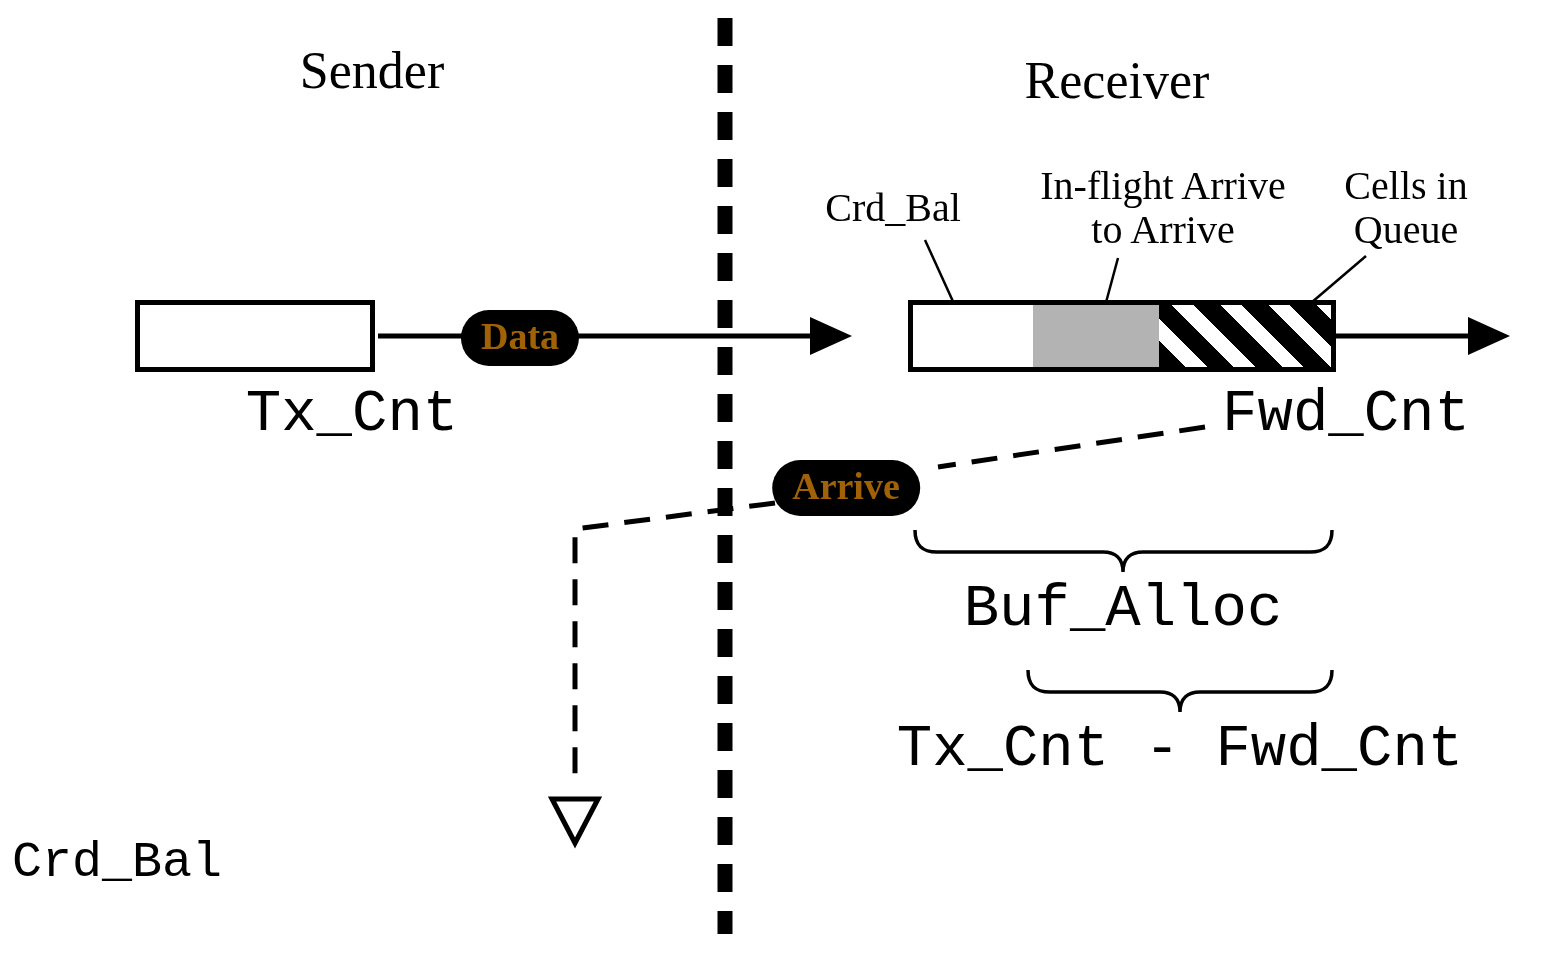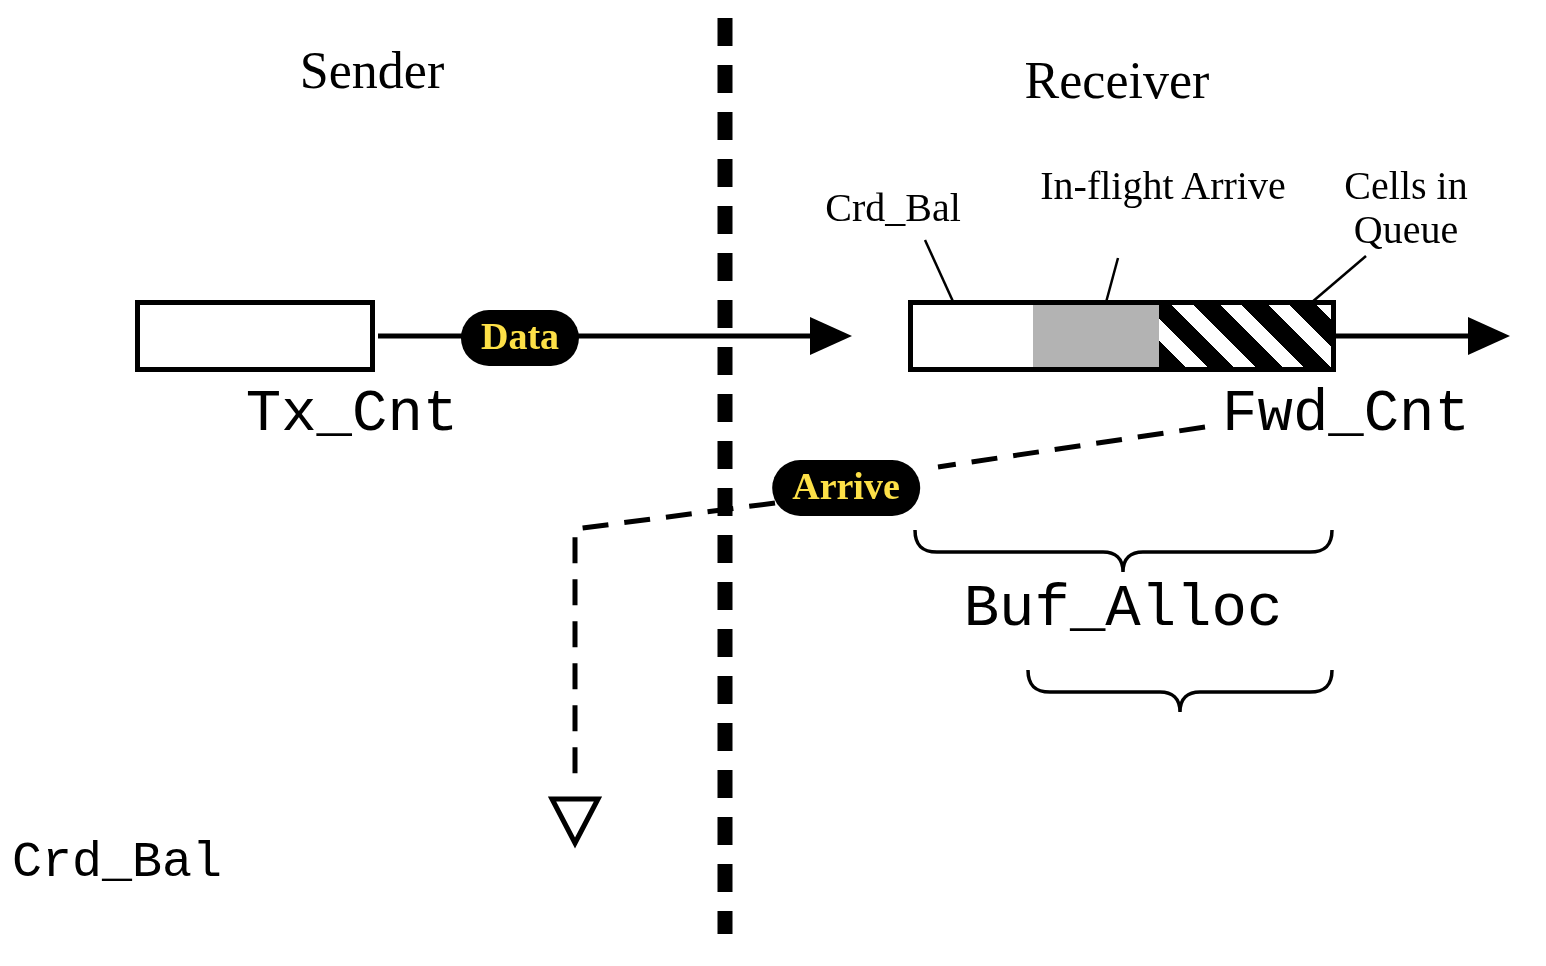--- a/index.html
+++ b/index.html
@@ -10,21 +10,21 @@
     font-family:"Liberation Serif", serif; color:#000;
   }
   .svg-layer { position:absolute; left:0; top:0; }
   .label { position:absolute; white-space:nowrap; }
   .center-x { transform:translateX(-50%); }
   .title { font:52px/1.05 "Liberation Serif", serif; }
   .ann { font:40px/44px "Liberation Serif", serif; text-align:center; }
   .mono { font-family:"Liberation Mono","DejaVu Sans Mono",monospace; font-size:59px; line-height:1.1; }
   .badge {
     position:absolute; transform:translate(-50%,-50%);
-    color:#fde047; font:bold 38px/1 "Liberation Serif", serif;
+    color:#a16207; font:bold 38px/1 "Liberation Serif", serif;
     padding:7px 20px 11px; border-radius:28px; white-space:nowrap;
   }
   .box { position:absolute; border:5px solid #000; background:#fff; }
   .sender-box { left:135px; top:300px; width:240px; height:72px; }
   .receiver-box { left:908px; top:300px; width:428px; height:72px; }
   .section { position:absolute; top:0; height:100%; }
   .sec-white { left:0; width:120px; background:#fff; }
   .sec-gray { left:120px; width:126px; }
   .sec-striped {
     left:246px; width:172px;
@@ -79,33 +79,35 @@
   <div class="box receiver-box">
     <div class="section sec-white"></div>
     <div class="section sec-gray" style="background: rgb(179, 179, 179);"></div>
     <div class="section sec-striped"></div>
   </div>
 
   <div class="label ann center-x" style="left:893px; top:186px;">Crd_Bal</div>
 
   <div class="label ann center-x" style="left:1163px; top:164px;">
     <div>In-flight Arrive</div>
+    <div>to Arrive</div>
   </div>
 
   <div class="label ann center-x" style="left:1406px; top:164px;">
     <div>Cells in</div>
     <div>Queue</div>
   </div>
 
   <div class="label mono center-x" style="left:1346px; top:383px;">Fwd_Cnt</div>
 
   <div class="badge" style="left: 520px; top: 338px; background: rgb(0, 0, 0);">Data</div>
   <div class="badge" style="left: 846px; top: 488px; background: rgb(0, 0, 0);">Arrive</div>
 
   <div class="label mono center-x" style="left:1123px; top:578px;">Buf_Alloc</div>
+  <div class="label mono center-x" style="left:1180px; top:718px;">Tx_Cnt - Fwd_Cnt</div>
 
   <div class="formula">
     <div>Crd_Bal</div>
     
     
   </div>
 
 </div>
 
 </body></html>

